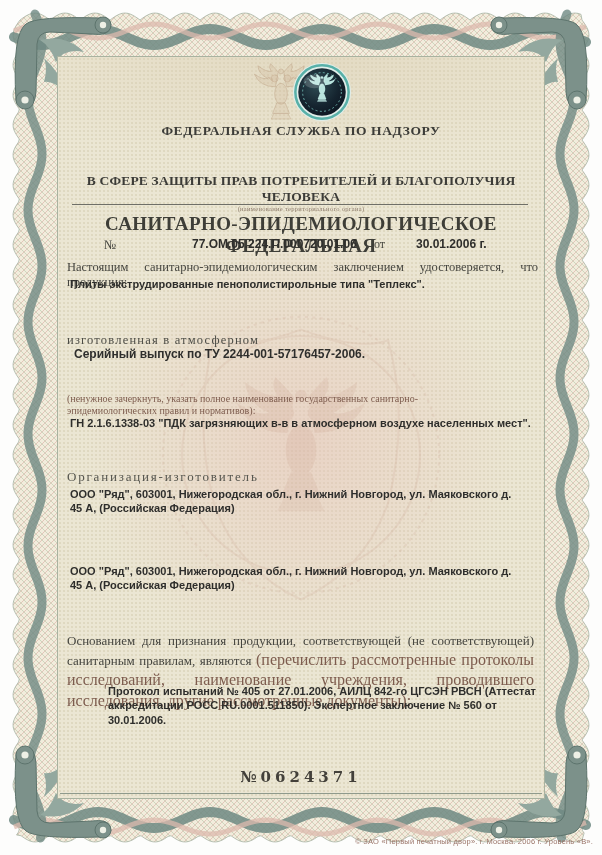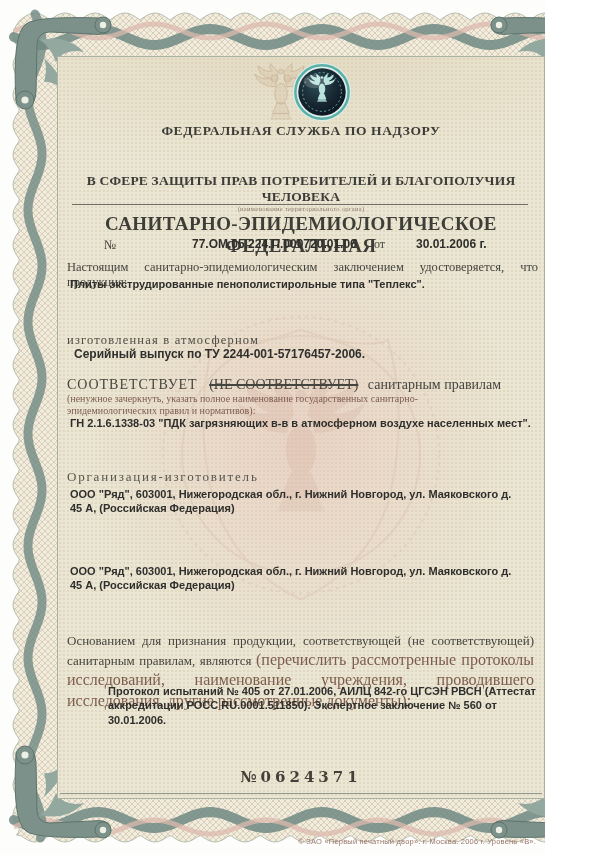--- a/index.html
+++ b/index.html
@@ -1,16 +1,16 @@
 <!DOCTYPE html>
 <html><head>
 <meta charset="utf-8">
 <style>
   html,body{margin:0;padding:0;background:#ffffff;}
-  .page{position:relative;width:545px;height:855px;background:#fdfdfc;overflow:hidden;
+  .page{position:relative;width:602px;height:855px;background:#fdfdfc;overflow:hidden;
         font-family:"Liberation Serif", serif;}
   .border-svg{position:absolute;left:0;top:0;width:602px;height:855px;}
   .inner{position:absolute;left:58px;top:57px;width:486px;height:741px;
          background-color:#ebe6d3;
          background-image:
            radial-gradient(ellipse 62% 42% at 50% 52%, rgba(231,195,185,0.55), rgba(231,195,185,0) 72%),
            radial-gradient(ellipse 90% 18% at 50% 0%, rgba(219,206,178,0.5), rgba(219,206,178,0) 80%),
            radial-gradient(rgba(206,198,168,0.55) 0.6px, rgba(0,0,0,0) 1.1px);
          background-size:auto,auto,4px 4px;
          outline:1px solid #a9b2a0;}
@@ -167,25 +167,20 @@
       <span class="from-label serif-h">от</span>
       <span class="date-val sans-v">30.01.2006 г.</span>
     </div>
 
     <div class="abs intro">Настоящим санитарно-эпидемиологическим заключением удостоверяется, что продукция:</div>
     <div class="abs product sans-v">Плиты экструдированные пенополистирольные типа "Теплекс".</div>
 
     <div class="abs madelbl serif-h">изготовленная в атмосферном</div>
     <div class="abs madeval sans-v">Серийный выпуск по ТУ 2244-001-57176457-2006.</div>
 
-    <div class="abs comprow">
-      <span class="c1">СООТВЕТСТВУЕТ</span>
-      <span class="c2">(НЕ СООТВЕТСТВУЕТ)</span>
-      <span class="c3">санитарным правилам</span>
-    </div>
     <div class="abs compcap">(ненужное зачеркнуть, указать полное наименование государственных санитарно-эпидемиологических правил и нормативов):</div>
     <div class="abs compval sans-v">ГН 2.1.6.1338-03 "ПДК загрязняющих в-в в атмосферном воздухе населенных мест".</div>
 
     <div class="abs seclbl mfglbl serif-h">Организация-изготовитель</div>
     <div class="abs mfgval sans-v">ООО "Ряд", 603001, Нижегородская обл., г. Нижний Новгород, ул. Маяковского д. 45 А, (Российская Федерация)</div>
 
     <div class="abs rcpval sans-v">ООО "Ряд", 603001, Нижегородская обл., г. Нижний Новгород, ул. Маяковского д. 45 А, (Российская Федерация)</div>
 
     <div class="abs basis">
       <span>Основанием для признания продукции, соответствующей (не соответствующей) санитарным правилам, являются </span>

